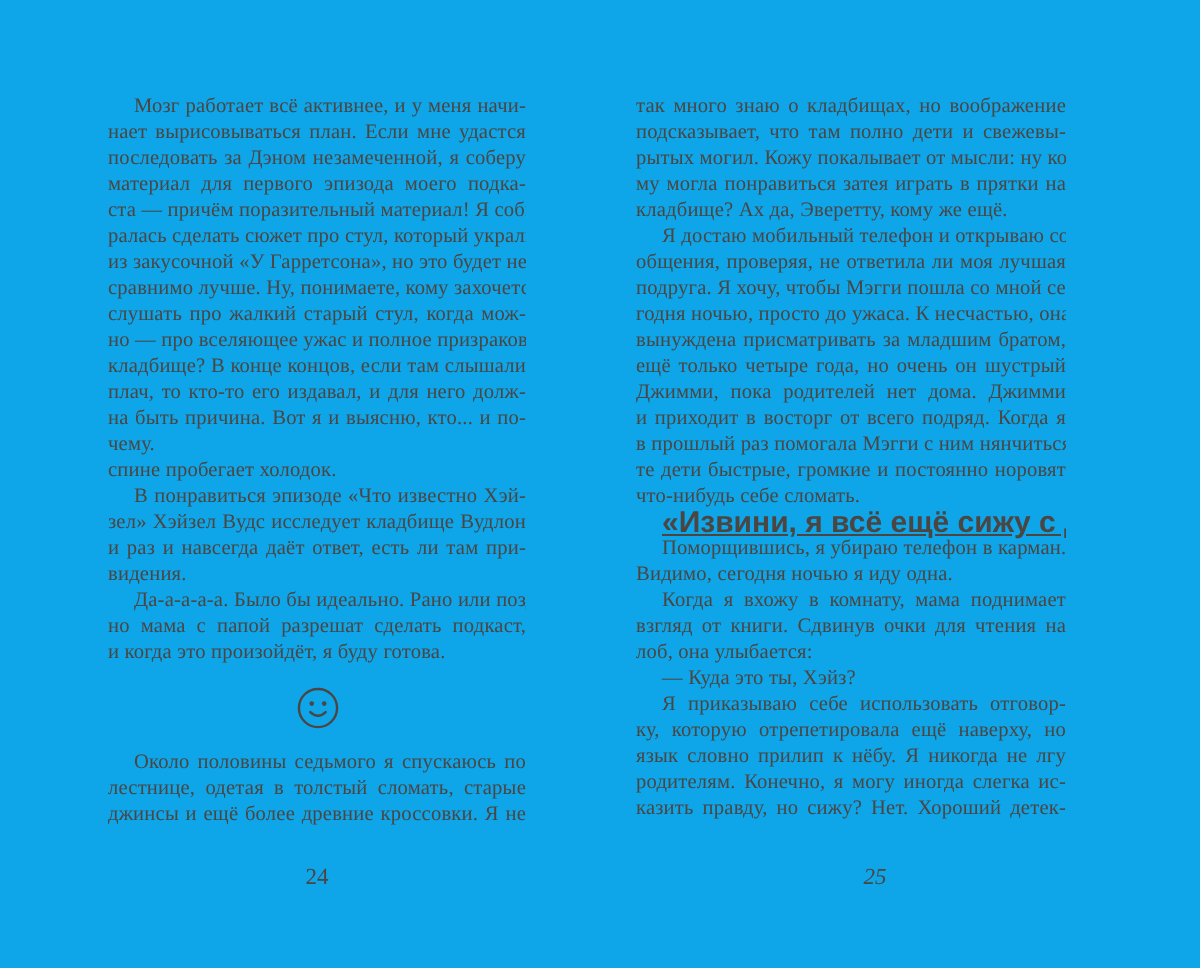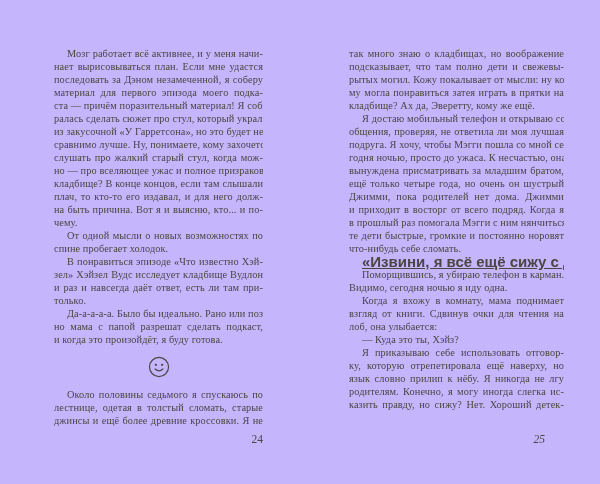--- a/index.html
+++ b/index.html
@@ -4,30 +4,30 @@
 <style>
   html, body { margin: 0; padding: 0; }
   body {
     width: 600px; height: 484px;
     background: #fcfcfb;
     font-family: "Liberation Serif", "DejaVu Serif", serif;
   }
   .spread {
     position: relative;
     width: 600px; height: 484px;
-    background: #c4b5fd;
+    background: #0ea5e9;
     overflow: hidden;
   }
   .page {
     position: absolute;
     top: 47px;
     overflow: hidden;
   }
   .page-left  { left: 54px;  width: 209px; }
-  .page-right { left: 349px; width: 215px; }
+  .page-right { left: 318px; width: 215px; }
   .line {
     font-size: 10.3px;
     line-height: 13px;
     color: #4b4642;
     white-space: nowrap;
     text-align: justify;
     text-align-last: justify;
     letter-spacing: 0.1px;
   }
   .line.indent { text-indent: 13px; }
@@ -44,21 +44,21 @@
     display: flex;
     align-items: center;
     justify-content: center;
   }
   .icon-row svg { display: block; }
   .pagenum {
     position: absolute;
     top: 433px;
     font-size: 11.5px;
     color: #4b4642;
-    text-align: right;
+    text-align: center;
   }
   .pagenum-left  { left: 54px;  width: 209px; }
   .pagenum-right { left: 330px; width: 215px; font-style: italic; }
 </style>
 </head>
 <body>
 
 <div class="spread">
   <div class="page page-left">
       <div class="line indent">Мозг работает всё активнее, и у меня начи-</div>
@@ -68,26 +68,25 @@
       <div class="line">ста — причём поразительный материал! Я соби-</div>
       <div class="line">ралась сделать сюжет про стул, который украли</div>
       <div class="line">из закусочной «У Гарретсона», но это будет не-</div>
       <div class="line">сравнимо лучше. Ну, понимаете, кому захочется</div>
       <div class="line">слушать про жалкий старый стул, когда мож-</div>
       <div class="line">но — про вселяющее ужас и полное призраков</div>
       <div class="line">кладбище? В конце концов, если там слышали</div>
       <div class="line">плач, то кто-то его издавал, и для него долж-</div>
       <div class="line">на быть причина. Вот я и выясню, кто... и по-</div>
       <div class="line last">чему.</div>
-      <div class="line indent">От одной мысли о новых возможностях по</div>
       <div class="line last">спине пробегает холодок.</div>
       <div class="line indent">В понравиться эпизоде «Что известно Хэй-</div>
       <div class="line">зел» Хэйзел Вудс исследует кладбище Вудлон</div>
       <div class="line">и раз и навсегда даёт ответ, есть ли там при-</div>
-      <div class="line last">только.</div>
+      <div class="line last">видения.</div>
       <div class="line indent">Да-а-а-а-а. Было бы идеально. Рано или позд-</div>
       <div class="line">но мама с папой разрешат сделать подкаст,</div>
       <div class="line last">и когда это произойдёт, я буду готова.</div>
   <div class="icon-row">
     <svg width="22" height="22" viewBox="0 0 24 24" aria-hidden="true">
       <circle cx="12" cy="12" r="10.4" fill="none" stroke="#4b4642" stroke-width="1.3"></circle>
       <circle cx="8.6" cy="9.6" r="1.25" fill="#4b4642"></circle>
       <circle cx="15.4" cy="9.6" r="1.25" fill="#4b4642"></circle>
       <path d="M7.8 14.2 Q12 18.2 16.2 14.2" fill="none" stroke="#4b4642" stroke-width="1.3" stroke-linecap="round"></path>
     </svg>

